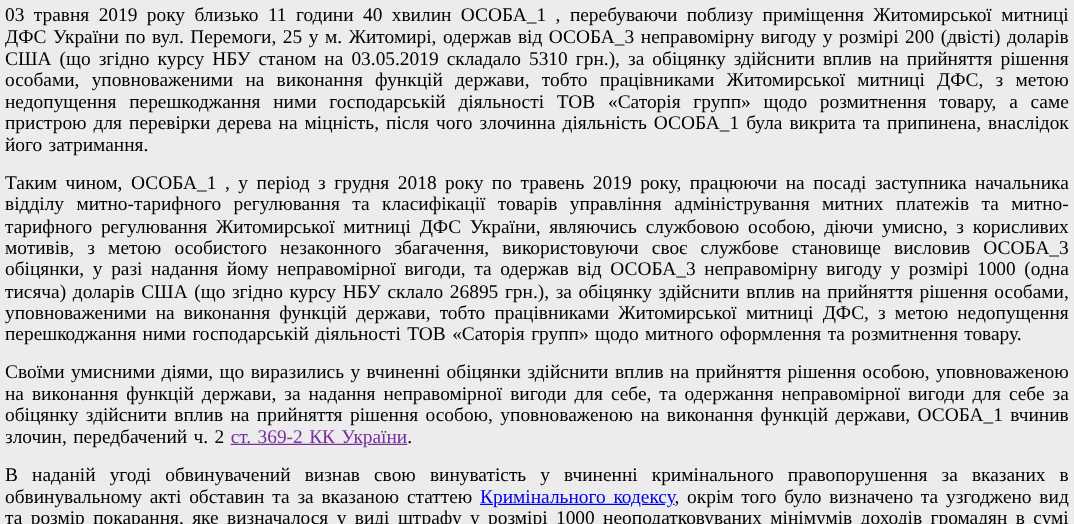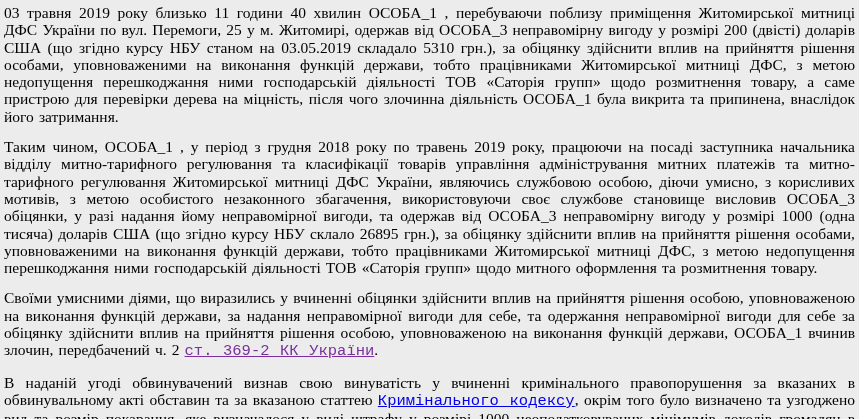--- a/index.html
+++ b/index.html
@@ -28,21 +28,20 @@
     line-height: 17.3px;
     text-align: justify;
     word-spacing: 0.08em;
   }
   .doc-body p.para:last-child {
     margin-bottom: 0;
   }
   a.doclink {
     text-decoration: underline;
     cursor: pointer;
-    font-family: Liberation Mono, monospace;
   }
   a.doclink.unvisited { color: var(--link-blue); }
   a.doclink.visited   { color: var(--link-purple); }
 </style>
 </head>
 <body>
 
 <main class="doc-page">
   <div class="doc-body">
       <p class="para"><span>03 травня 2019 року близько 11 години 40 хвилин ОСОБА_1 , перебуваючи поблизу приміщення Житомирської митниці ДФС України по вул. Перемоги, 25 у м. Житомирі, одержав від ОСОБА_3 неправомірну вигоду у розмірі 200 (двісті) доларів США (що згідно курсу НБУ станом на 03.05.2019 складало 5310 грн.), за обіцянку здійснити вплив на прийняття рішення особами, уповноваженими на виконання функцій держави, тобто працівниками Житомирської митниці ДФС, з метою недопущення перешкоджання ними господарській діяльності ТОВ «Саторія групп» щодо розмитнення товару, а саме пристрою для перевірки дерева на міцність, після чого злочинна діяльність ОСОБА_1 була викрита та припинена, внаслідок його затримання.</span></p>

